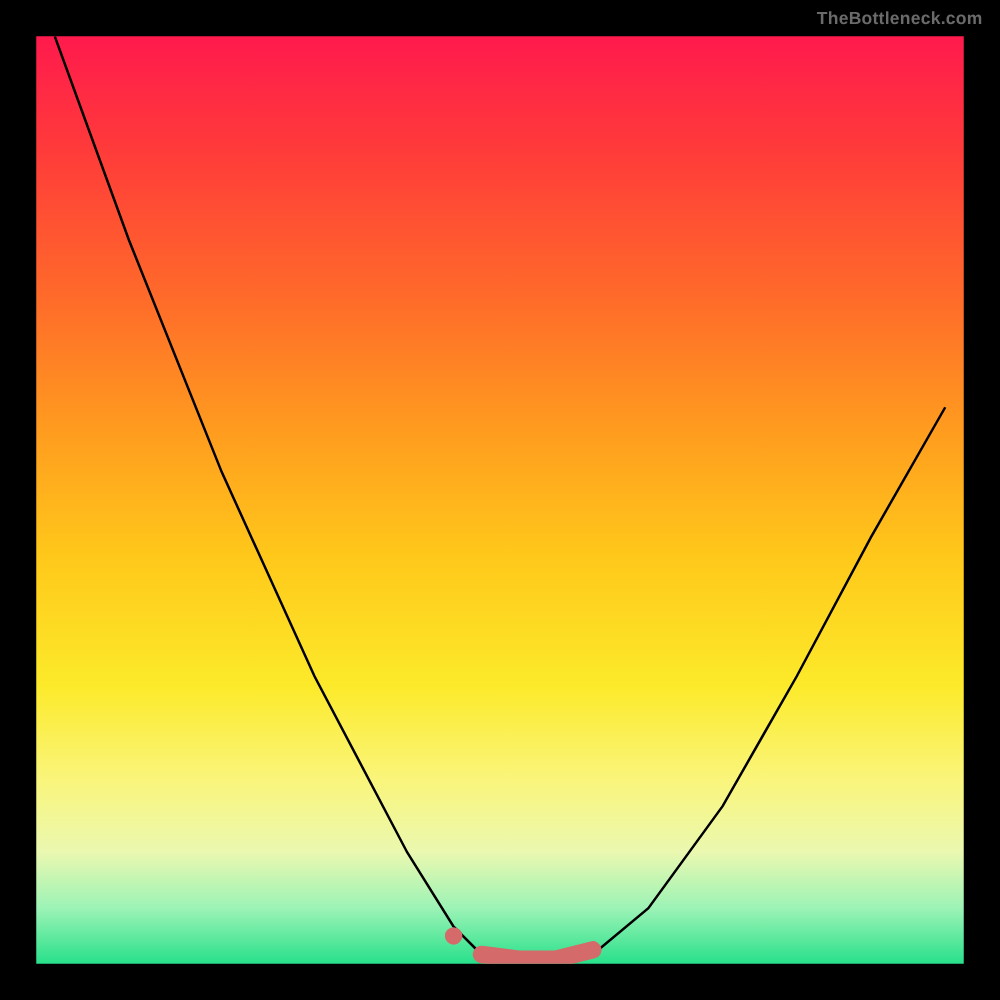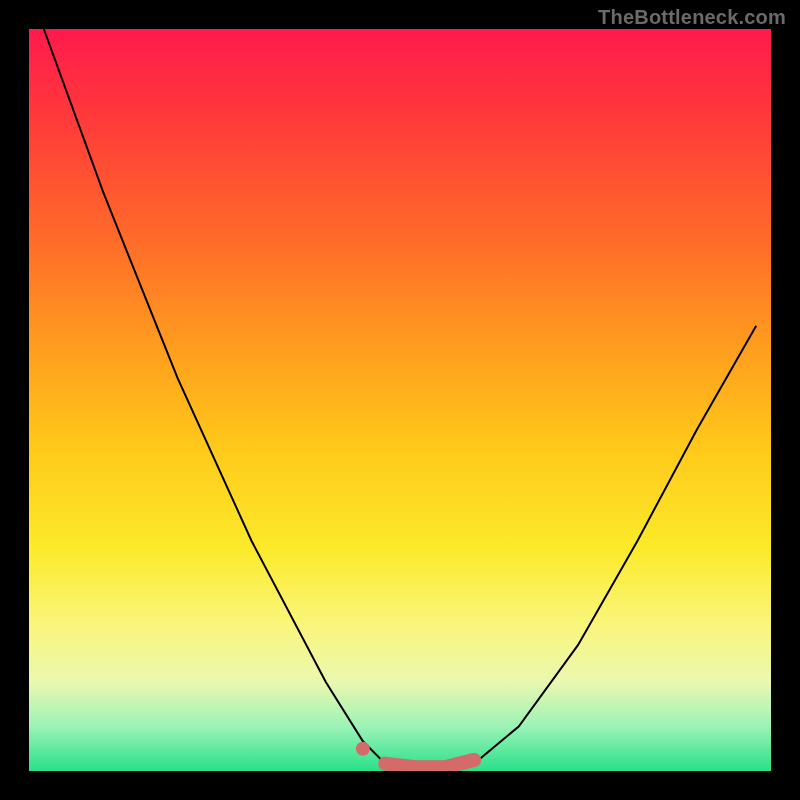--- a/index.html
+++ b/index.html
@@ -33,21 +33,21 @@
       #eaf8b0 88%,
       #9cf3b6 94%,
       #28e08a 100%
     );
   }
   .watermark {
     position: absolute;
     top: 6px;
     right: 14px;
     font-family: Arial, Helvetica, sans-serif;
-    font-size: 20px;
+    font-size: 14px;
     color: #6a6a6a;
     font-weight: 600;
     letter-spacing: 0.2px;
   }
   svg.curve {
     position: absolute;
     left: 0;
     top: 0;
     width: 742px;
     height: 742px;

